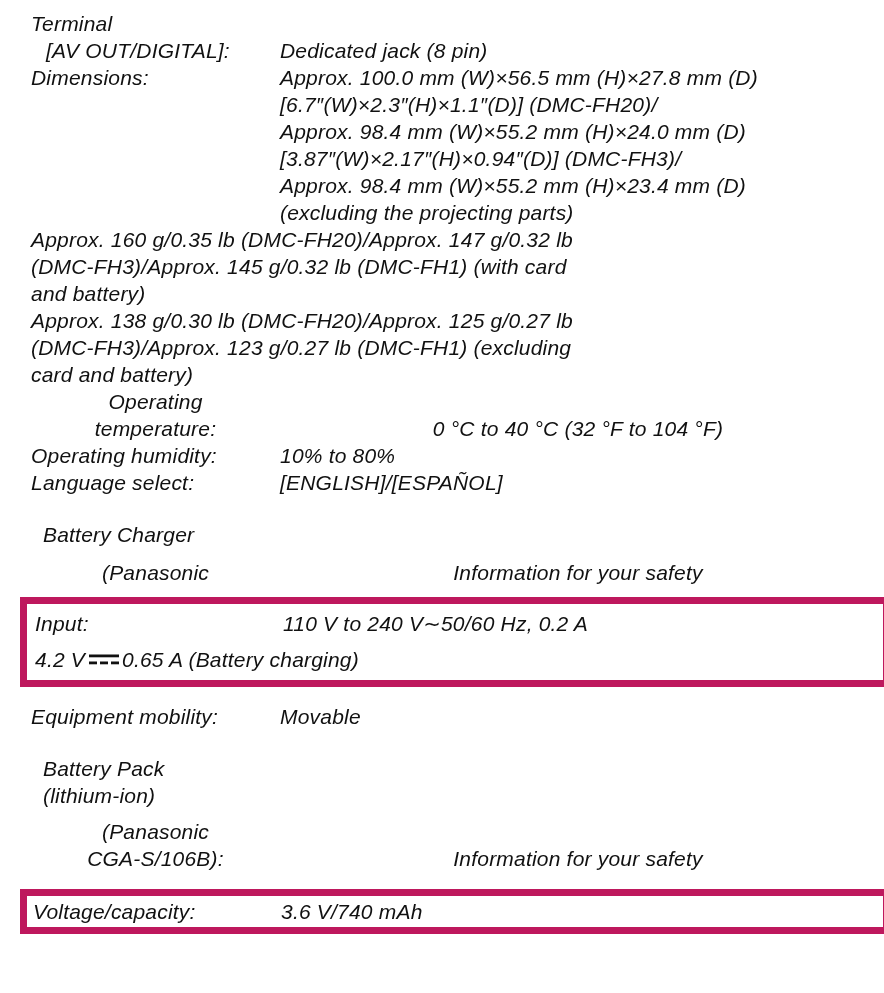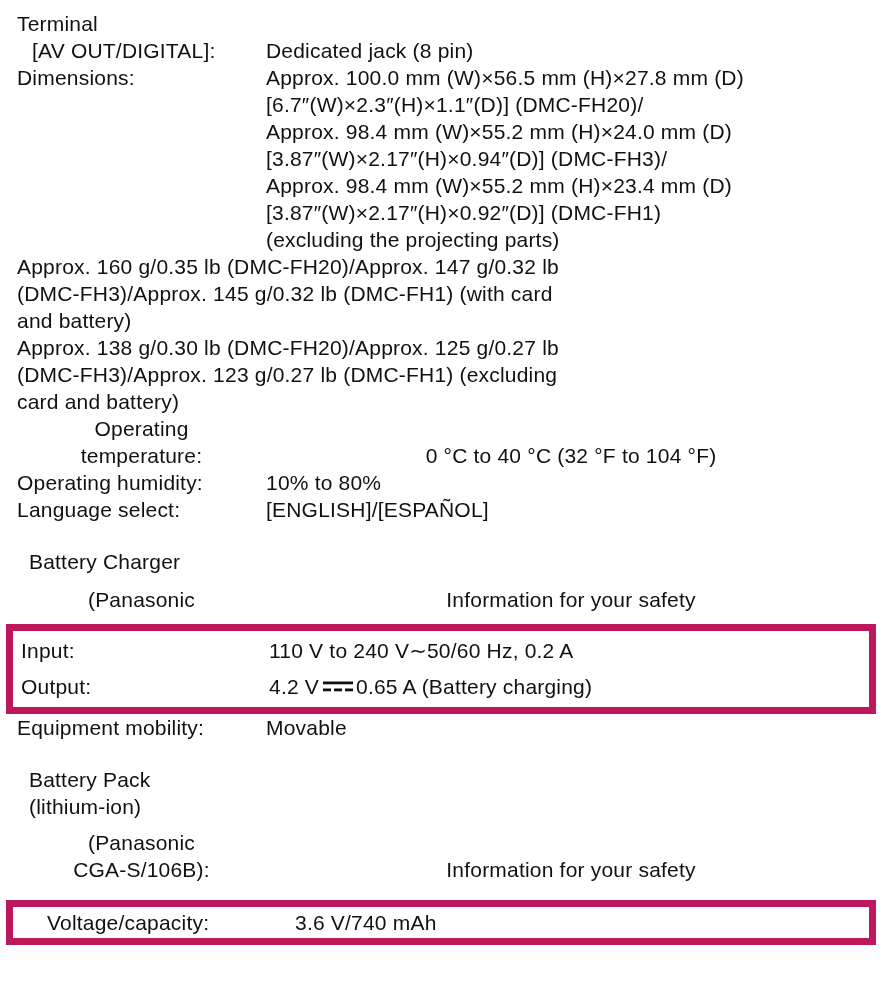--- a/index.html
+++ b/index.html
@@ -12,52 +12,53 @@
     height: 993px;
     overflow: hidden;
     font-family: "Liberation Sans", "DejaVu Sans", sans-serif;
     font-size: 21px;
     color: #111111;
     letter-spacing: 0.2px;
   }
   .page {
     box-sizing: border-box;
     width: 884px;
-    padding: 10px 8px 0 17px;
+    padding: 10px 8px 0 31px;
+    font-style: italic;
   }
   
   .row {
     display: flex;
     line-height: 27px;
   }
   .row.bottom { align-items: flex-end; text-align: center; }
   .lbl {
     width: 249px;
     flex-shrink: 0;
   }
   .lbl .indent { padding-left: 15px; }
   .val { flex: 1; }
   .mt9  { margin-top: 9px; }
   .mt11 { margin-top: 11px; }
-  .mt16 { }
+  .mt16 { margin-top: 16px; }
   .mt17 { margin-top: 17px; }
   .mt25 { margin-top: 25px; }
   .heading { line-height: 27px; margin-left: 12px; }
   
   .box {
     box-sizing: border-box;
     width: 870px;
     margin-left: -11px;
     border: 7px solid #be185d;
     background: #ffffff;
   }
   .box1 { padding: 2px 0 2px 8px; }
   .box1 .brow { line-height: 36px; }
   .box2 { padding: 1px 0 1px 6px; }
-  .box2 .brow { line-height: 29px; margin-left: 28px; }
+  .box2 .brow { line-height: 29px; }
   .brow { display: flex; }
   .brow .lbl { width: 248px; flex-shrink: 0; }
   .dc-symbol {
     display: inline-block;
     vertical-align: 1px;
     margin: 0 3px 0 4px;
   }
 </style>
 </head>
 <body>
@@ -76,21 +77,20 @@
   </div>
 
   <div class="row">
     <div class="lbl">Dimensions:</div>
     <div class="val">
       <div>Approx. 100.0 mm (W)×56.5 mm (H)×27.8 mm (D)</div>
       <div>[6.7″(W)×2.3″(H)×1.1″(D)] (DMC-FH20)/</div>
       <div>Approx. 98.4 mm (W)×55.2 mm (H)×24.0 mm (D)</div>
       <div>[3.87″(W)×2.17″(H)×0.94″(D)] (DMC-FH3)/</div>
       <div>Approx. 98.4 mm (W)×55.2 mm (H)×23.4 mm (D)</div>
-      <div>[3.87″(W)×2.17″(H)×0.92″(D)] (DMC-FH1)</div>
       <div>(excluding the projecting parts)</div>
     </div>
   </div>
 
   <div class="row">
     <div class="val">
       <div>Approx. 160 g/0.35 lb (DMC-FH20)/Approx. 147 g/0.32 lb</div>
       <div>(DMC-FH3)/Approx. 145 g/0.32 lb (DMC-FH1) (with card</div>
       <div>and battery)</div>
       <div>Approx. 138 g/0.30 lb (DMC-FH20)/Approx. 125 g/0.27 lb</div>
@@ -125,21 +125,20 @@
     </div>
     <div class="val">Information for your safety</div>
   </div>
 
   <div class="box box1 mt11">
     <div class="brow">
       <div class="lbl">Input:</div>
       <div class="val">110 V to 240 V∼50/60 Hz, 0.2 A</div>
     </div>
     <div class="brow">
-      <div class="lbl">Output:</div>
       <div class="val">
         <span>4.2 V</span><svg class="dc-symbol" width="30" height="13" viewBox="0 0 30 13">
             <rect x="0" y="1.5" width="30" height="2.8" fill="#111111"></rect>
             <rect x="0" y="8.5" width="8" height="2.8" fill="#111111"></rect>
             <rect x="11" y="8.5" width="8" height="2.8" fill="#111111"></rect>
             <rect x="22" y="8.5" width="8" height="2.8" fill="#111111"></rect>
           </svg><span>0.65 A (Battery charging)</span>
       </div>
     </div>
   </div>

